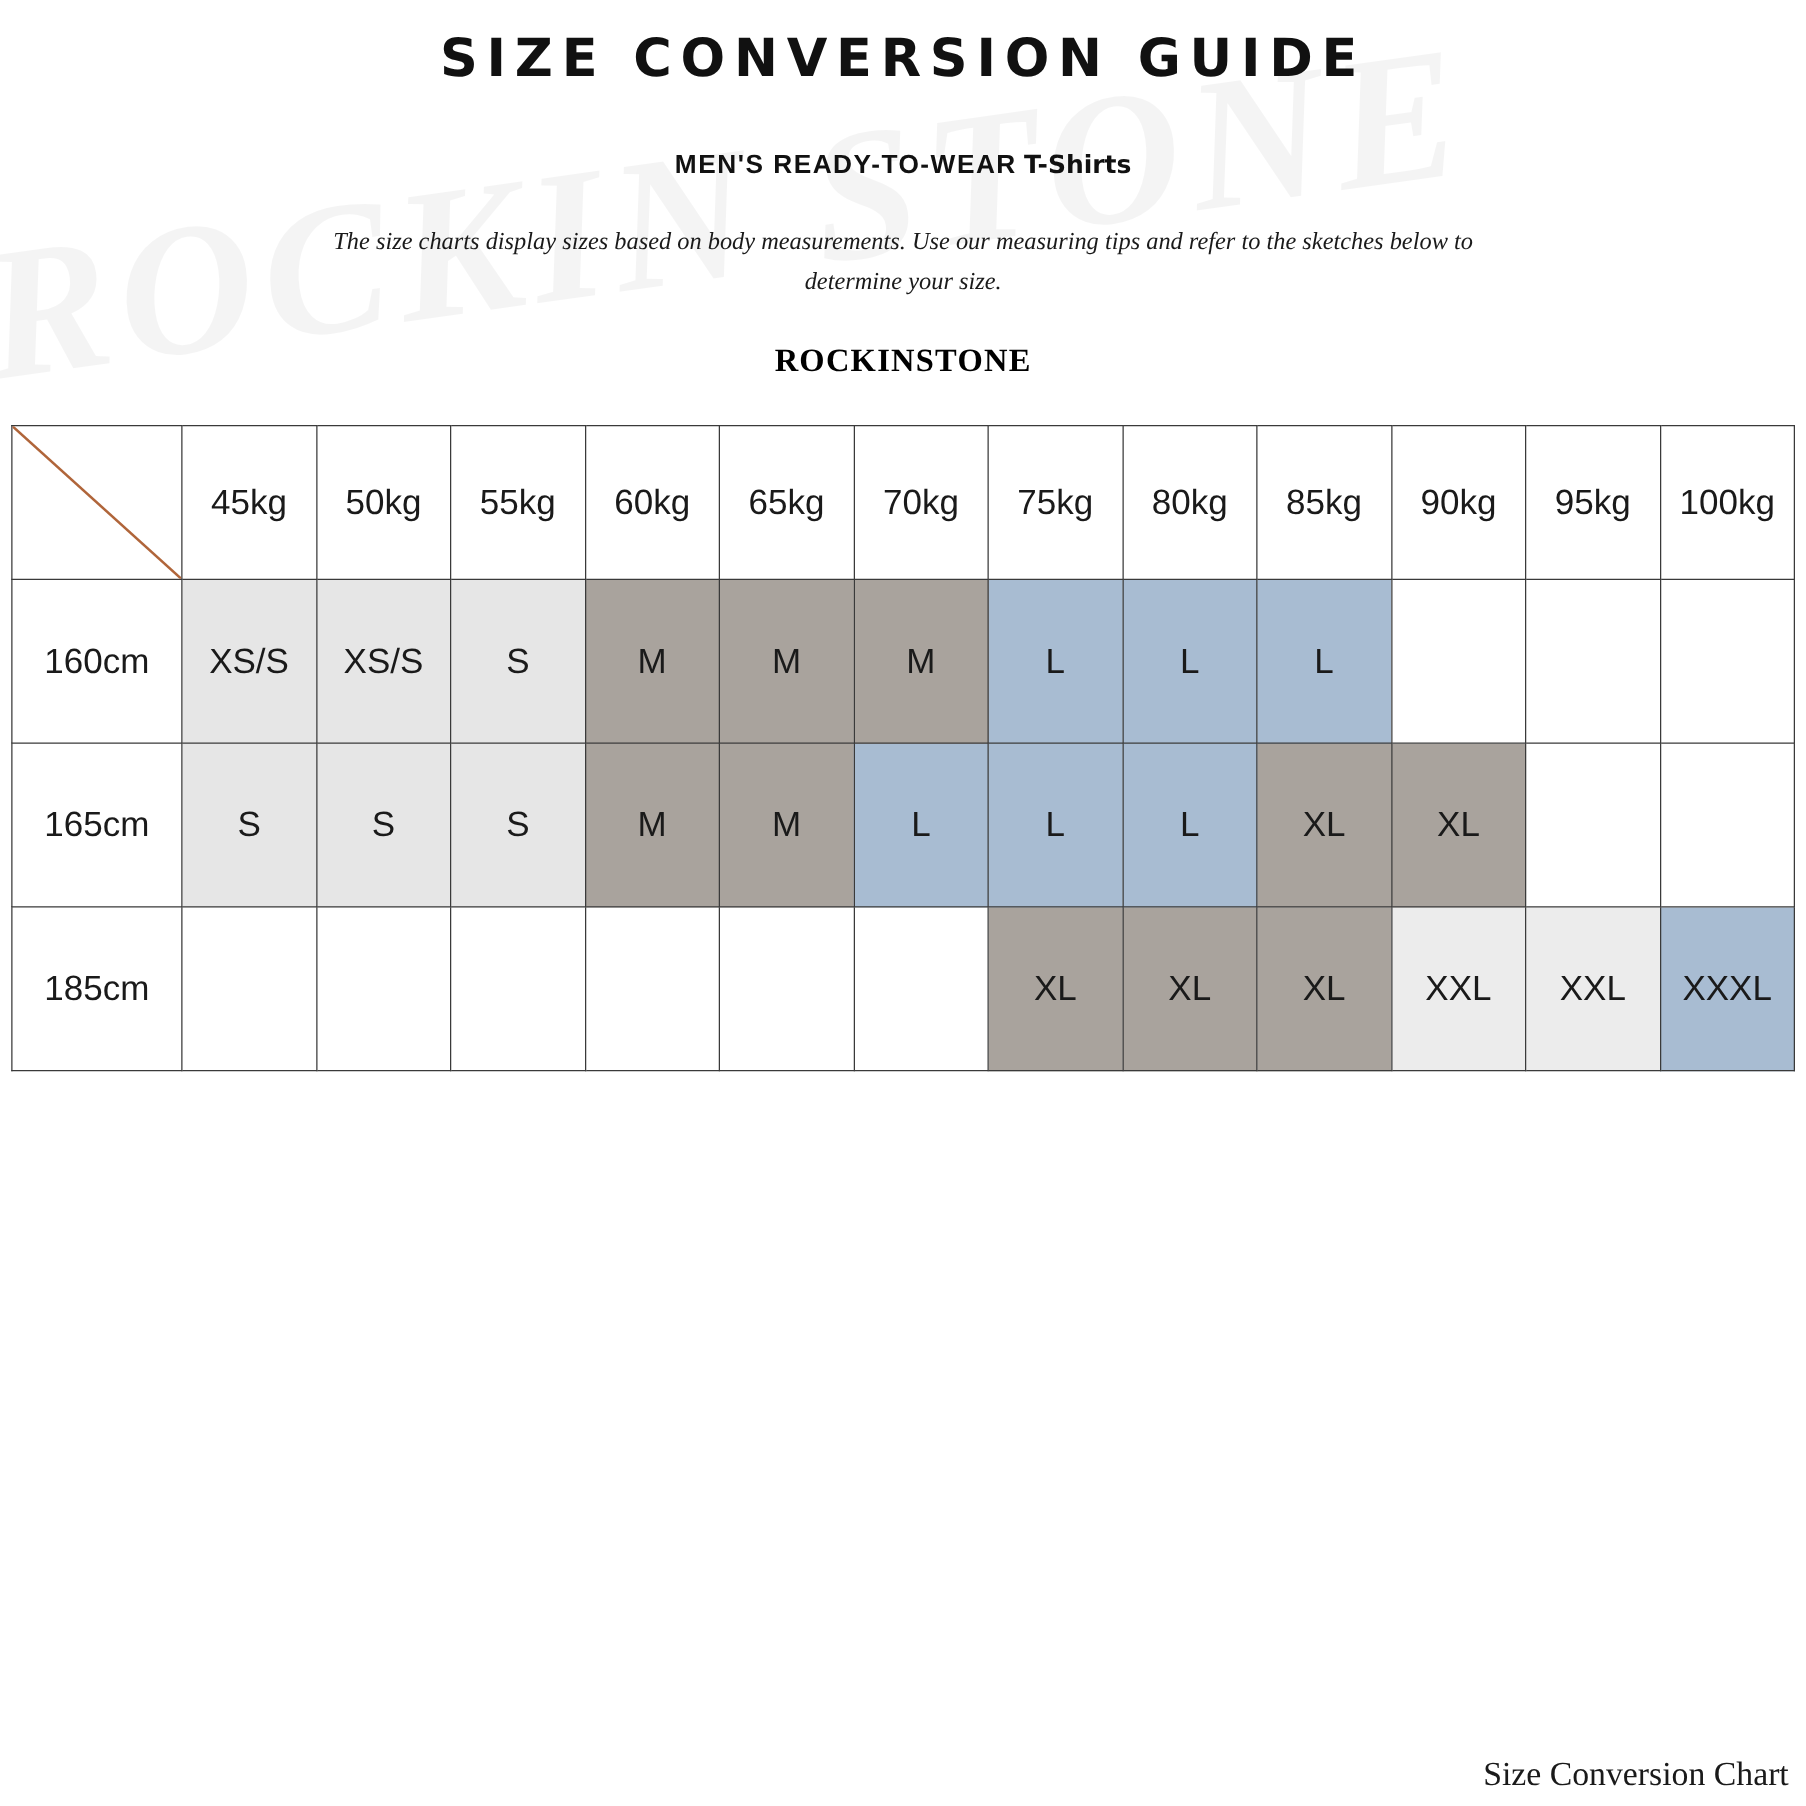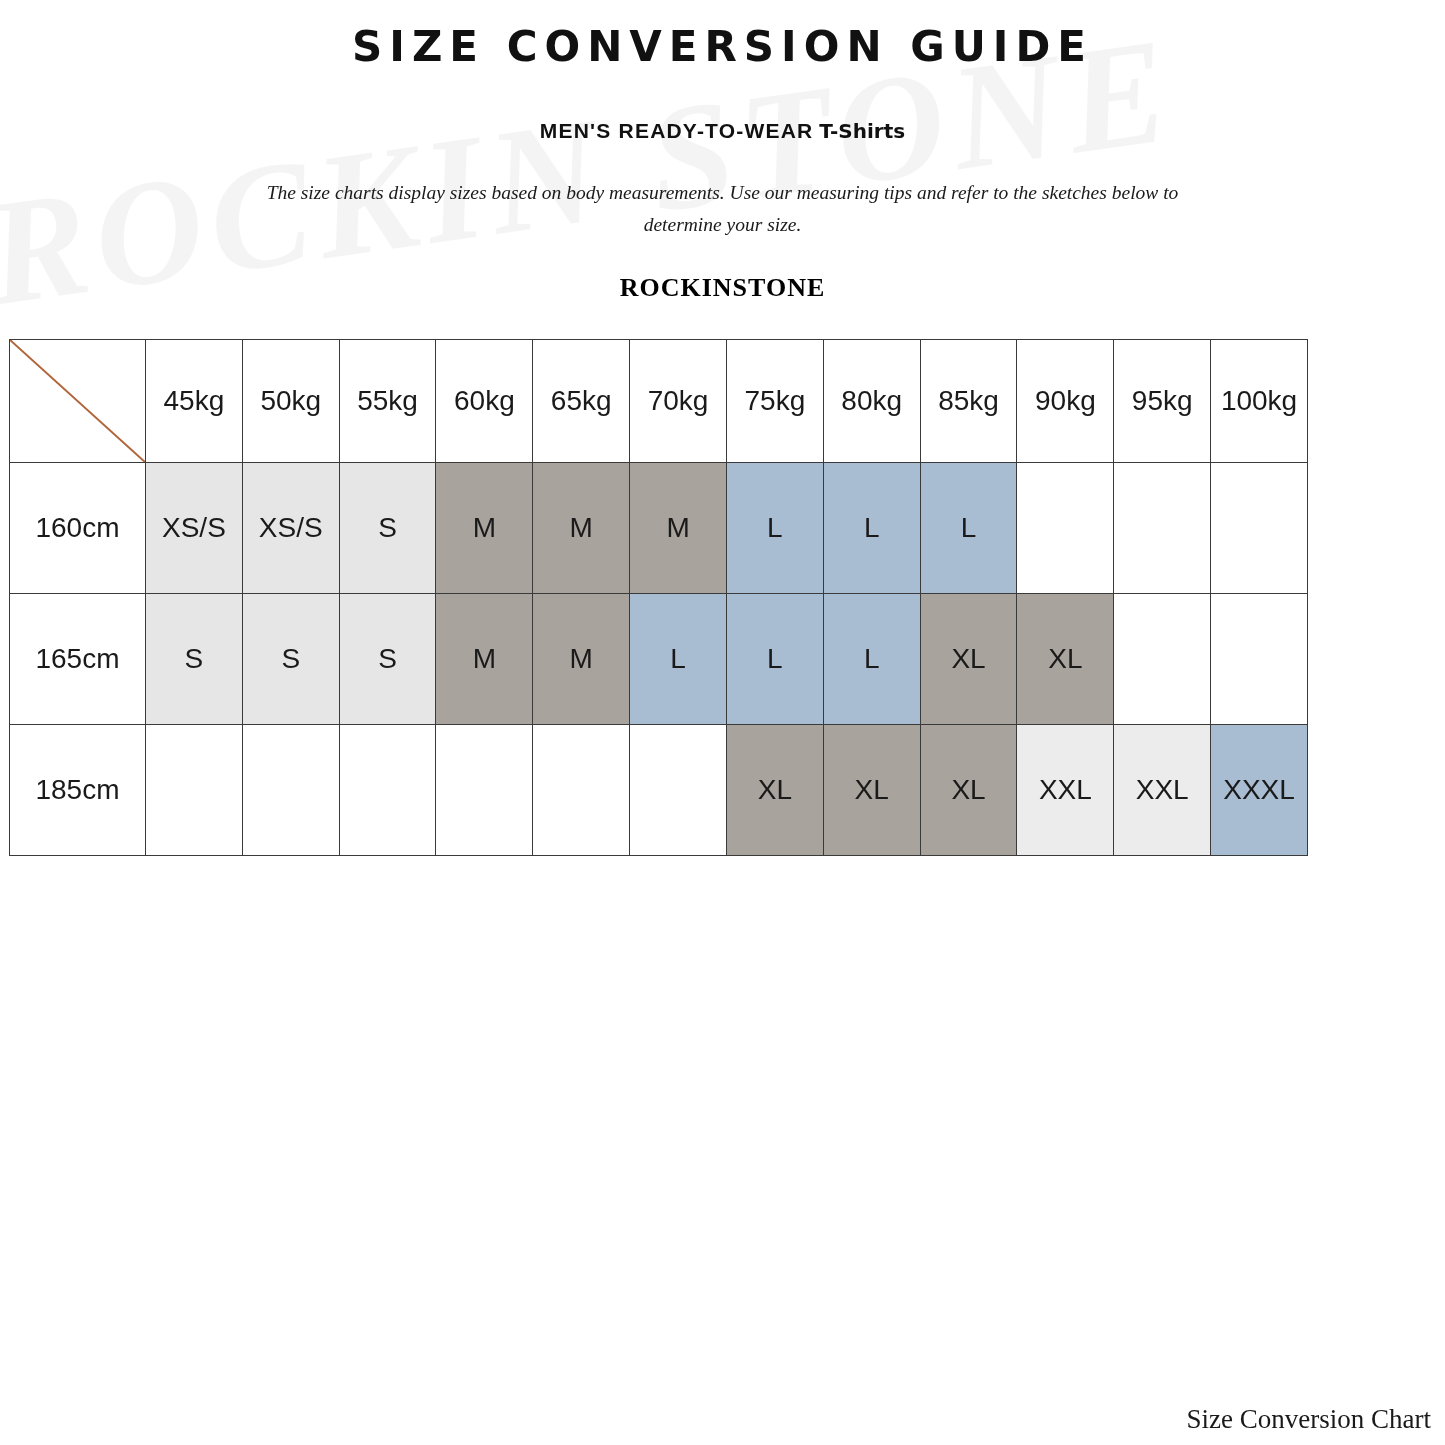--- a/index.html
+++ b/index.html
@@ -85,21 +85,21 @@
     font-size: 26px;
     font-weight: bold;
     letter-spacing: 1px;
     margin-top: 32px;
     color: #000;
   }
 
   table.size-table {
     border-collapse: collapse;
     margin-top: 36px;
-    width: 1299px;
+    width: 1427px;
     margin-left: 9px;
     table-layout: fixed;
   }
   table.size-table td, table.size-table th {
     border: 1px solid #3a3a3a;
     text-align: center;
     vertical-align: middle;
     font-size: 28px;
     font-weight: normal;
     color: #1a1a1a;

